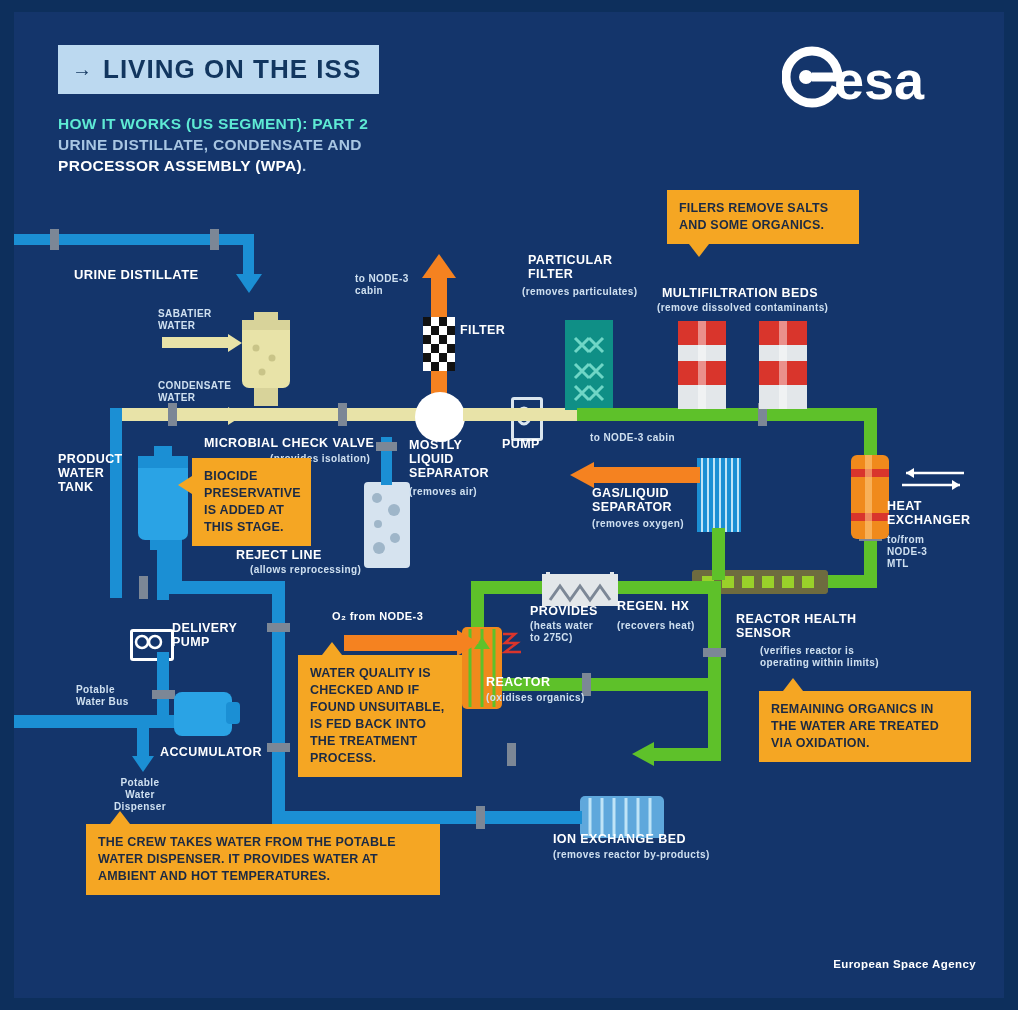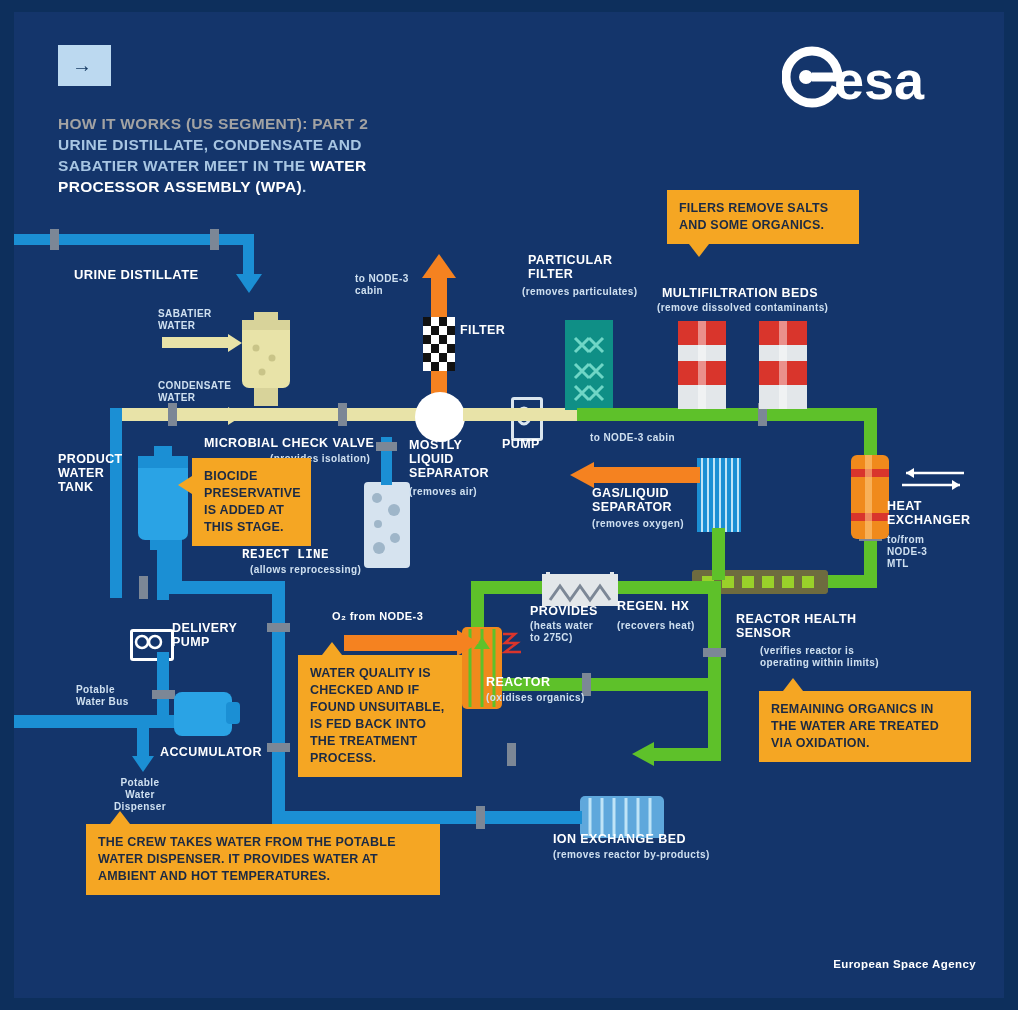--- a/index.html
+++ b/index.html
@@ -77,28 +77,26 @@
   }
 </style>
 </head>
 <body>
 
 <div id="root">
   <div id="canvas">
 
     <div class="title-box" style="left:44px;top:33px;">
       <span class="title-arrow">→</span>
+      <span>LIVING ON THE ISS</span>
     </div>
 
     <div class="subtitle" style="left:44px;top:101px;">
-      <div style="color:#a3a3a3;">HOW IT WORKS (US SEGMENT): PART 2</div>
+      <div style="color:#5eead4;">HOW IT WORKS (US SEGMENT): PART 2</div>
       <div class="lt">URINE DISTILLATE, CONDENSATE AND</div>
-      <div class="lt">
-        <span>SABATIER WATER MEET IN THE </span><span style="color:#ffffff">WATER</span>
-      </div>
       <div style="color:#ffffff;">
         <span>PROCESSOR ASSEMBLY (WPA)</span><span class="lt">.</span>
       </div>
     </div>
 
     <div class="esa-logo" style="left:768px;top:30px;width:200px;height:70px;">
       <svg width="200" height="70" viewBox="0 0 200 70">
         <circle cx="24" cy="35" r="7" fill="#ffffff"></circle>
         <path d="M56 35a26 26 0 1 0 -26 26 26 26 0 0 0 24-16 M30 35 h26" stroke="#ffffff" stroke-width="9" fill="none"></path>
         <text x="52" y="57" font-family="Liberation Sans, sans-serif" font-size="54" font-weight="bold" fill="#ffffff">esa</text>
@@ -372,21 +370,21 @@
     <div class="lbl small" style="left:144px;top:368px;white-space:pre-line;">CONDENSATE
 WATER</div>
 
     <div class="lbl" style="left:44px;top:440px;white-space:pre-line;">PRODUCT
 WATER
 TANK</div>
 
     <div class="lbl" style="left:190px;top:424px;">MICROBIAL CHECK VALVE</div>
     <div class="lbl small" style="left:256px;top:441px;">(provides isolation)</div>
 
-    <div class="lbl" style="left:228px;top:536px;font-family:Liberation Mono, monospace;">REJECT LINE</div>
+    <div class="lbl" style="left:222px;top:536px;">REJECT LINE</div>
     <div class="lbl small" style="left:236px;top:552px;">(allows reprocessing)</div>
 
     <div class="lbl" style="left:158px;top:609px;white-space:pre-line;">DELIVERY
 PUMP</div>
     <div class="lbl small" style="left:62px;top:672px;white-space:pre-line;">Potable
 Water Bus</div>
     <div class="lbl" style="left:146px;top:733px;">ACCUMULATOR</div>
     <div class="lbl small" style="left:100px;top:765px;white-space:pre-line;text-align:center;">Potable
 Water
 Dispenser</div>

